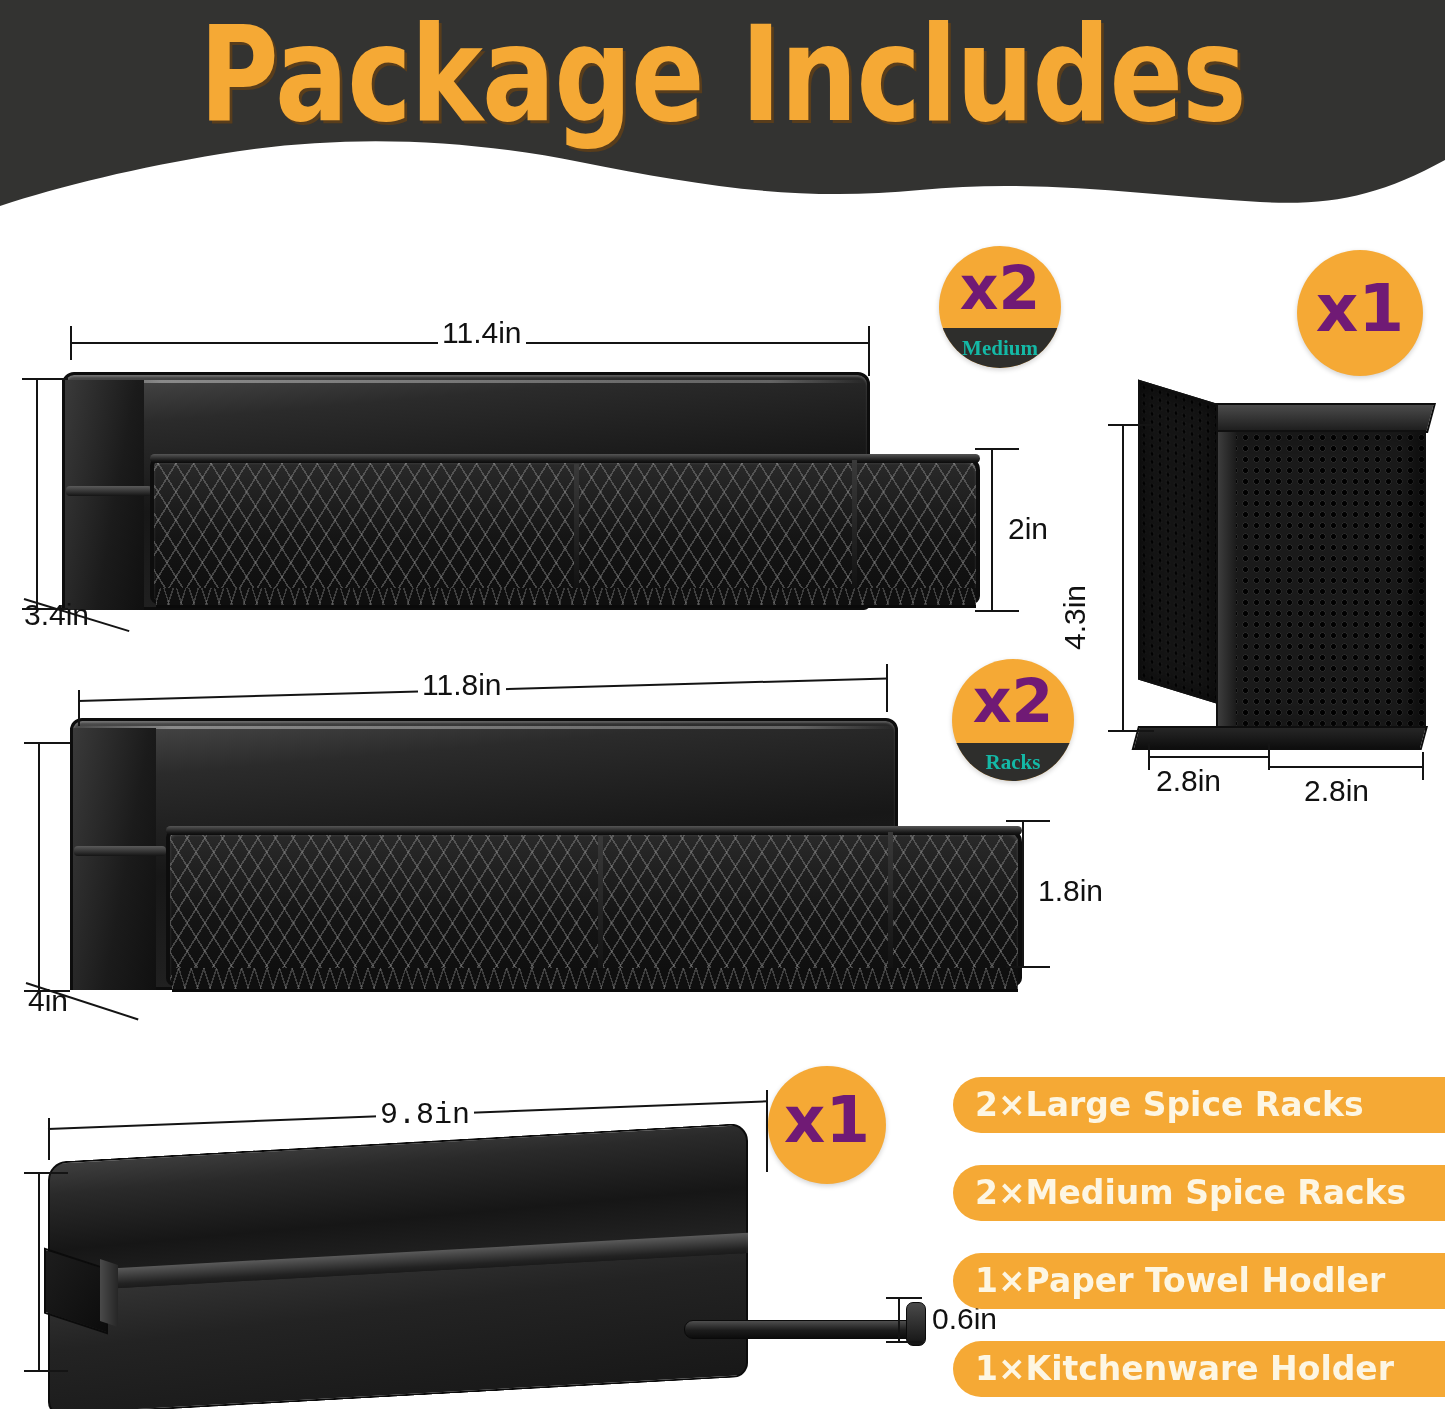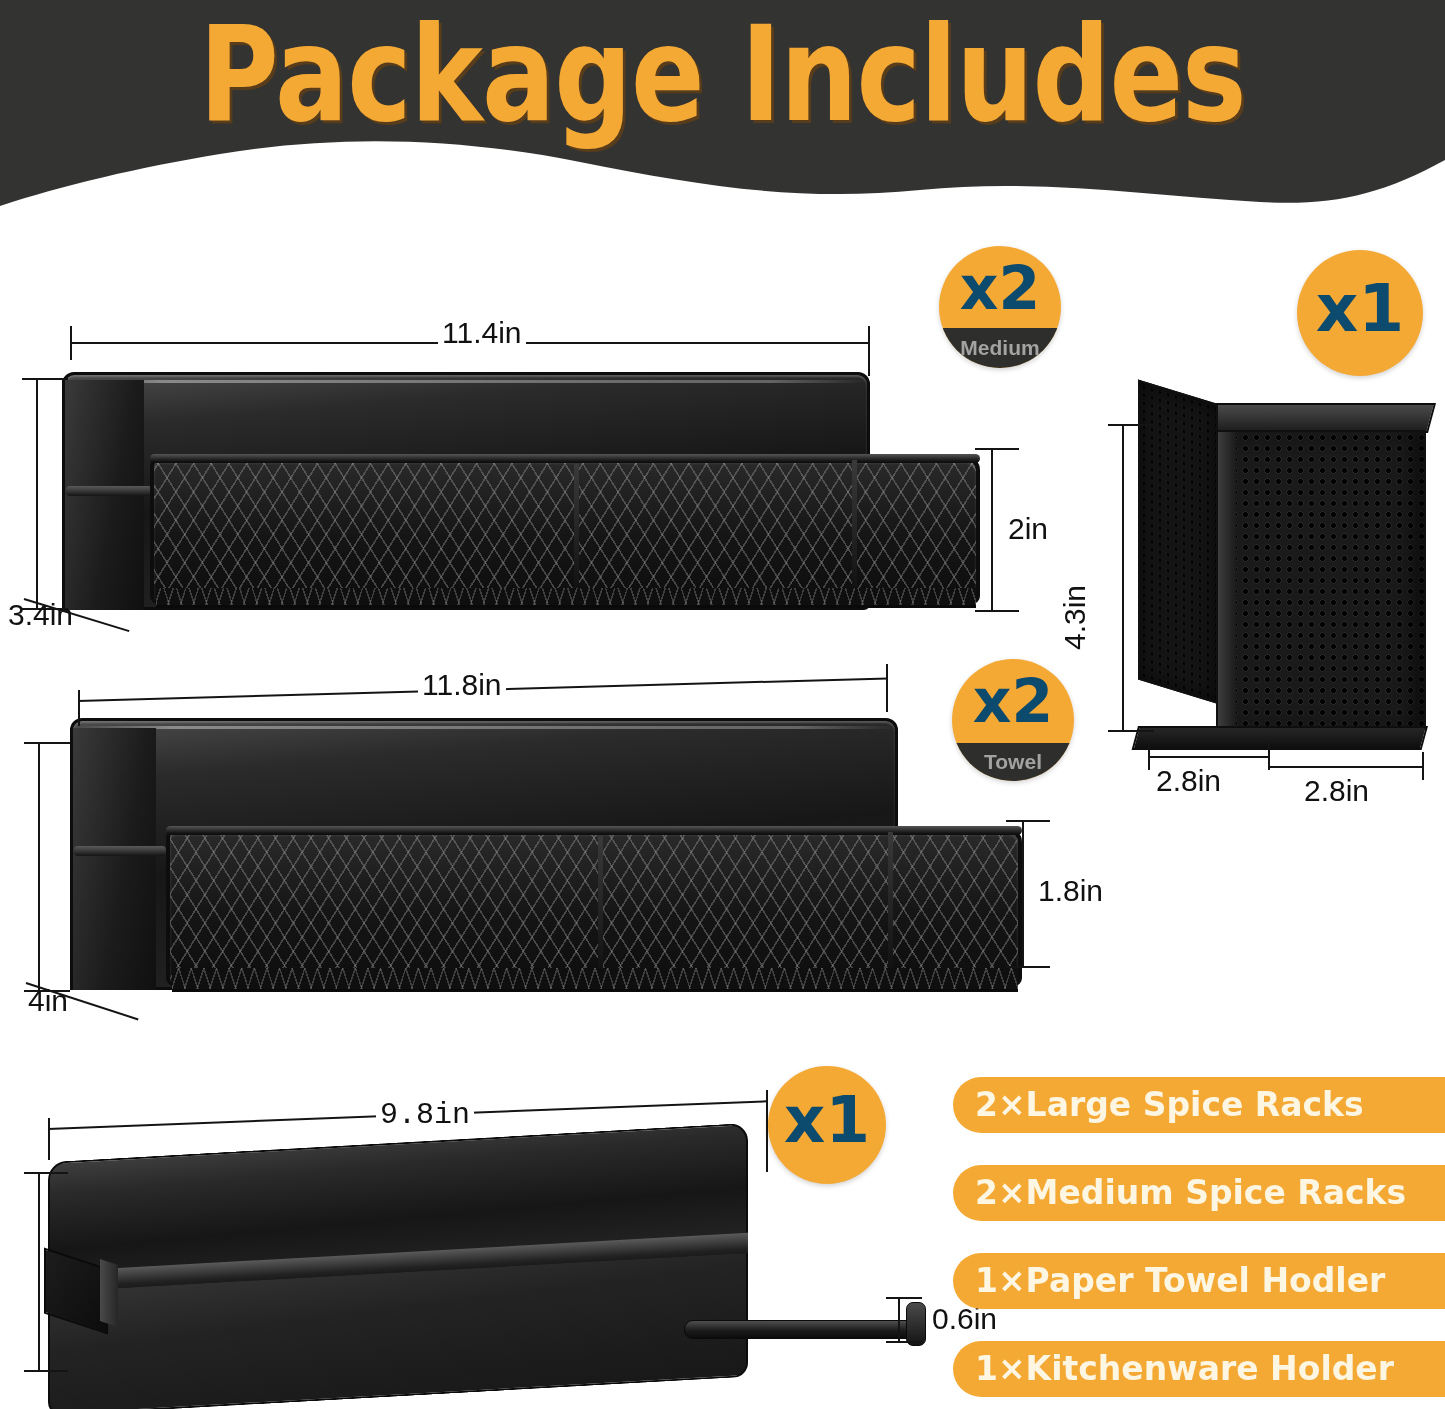--- a/index.html
+++ b/index.html
@@ -35,30 +35,30 @@
 
   
   .badge{
     position:absolute; border-radius:50%;
     overflow:hidden; z-index:20;
     background:#F5A935;
     box-shadow:0 2px 5px rgba(0,0,0,0.18);
   }
   .badge .bnum{
     position:absolute; left:0; width:100%;
-    text-align:center; color:#0c4a6e;
+    text-align:center; color:#701a75;
     font-family:"DejaVu Sans", sans-serif;
     font-weight:bold;
     line-height:1;
   }
   .badge .bsub{
     position:absolute; left:0; bottom:0; width:100%;
-    background:#2E2E2C; color:#a3a3a3;
+    background:#2E2E2C; color:#14b8a6;
     text-align:center;
-    font-family:Liberation Sans, sans-serif;
+    font-family:Liberation Serif, serif;
     font-weight:bold;
   }
   .badge .bsub span{ display:block; }
 
   
   #badge-medium{ left:939px; top:246px; width:122px; height:122px; }
   #badge-medium .bnum{ top:12px; font-size:60px; }
   #badge-medium .bsub{ height:40px; line-height:40px; font-size:21px; }
 
   
@@ -256,21 +256,21 @@
 <div class="badge" id="badge-medium">
   <div class="bnum">x2</div>
   <div class="bsub">
     <span>Medium</span>
   </div>
 </div>
 
 <div class="badge" id="badge-large">
   <div class="bnum">x2</div>
   <div class="bsub">
-    <span>Towel</span>
+    <span>Racks</span>
   </div>
 </div>
 
 <div class="badge" id="badge-holder">
   <div class="bnum">x1</div>
 </div>
 
 <div class="badge" id="badge-towel">
   <div class="bnum">x1</div>
 </div>
@@ -290,21 +290,21 @@
 <div class="dimline dim-v" style="left:70px;  top:326px; height:34px;"></div>
 <div class="dimline dim-v" style="left:868px; top:326px; height:50px;"></div>
 <div class="dimlabel" style="left:438px; top:316px;">11.4in</div>
 
 <div class="dimline dim-v" style="left:36px; top:378px; height:232px;"></div>
 <div class="dimline dim-h" style="left:22px; top:378px; width:46px;"></div>
 <div class="dimline dim-h" style="left:22px; top:608px; width:46px;"></div>
 <div class="dimlabel vert nobg" style="left:4px; top:470px;">3in</div>
 
 <div class="dimline dim-h" style="left:24px; top:598px; width:110px; transform:rotate(17deg); transform-origin:left center;"></div>
-<div class="dimlabel nobg" style="left:4px; top:598px;">3.4in</div>
+<div class="dimlabel nobg" style="left:20px; top:598px;">3.4in</div>
 
 <div class="dimline dim-v" style="left:991px; top:448px; height:164px;"></div>
 <div class="dimline dim-h" style="left:975px; top:448px; width:44px;"></div>
 <div class="dimline dim-h" style="left:975px; top:610px; width:44px;"></div>
 <div class="dimlabel nobg" style="left:1004px; top:512px;">2in</div>
 
 <div class="rack" id="rack-large" style="left:70px; top:718px; width:960px; height:290px;">
   <div class="backplate" style="left:0px; top:0px; width:828px; height:272px;"></div>
   <div class="leftface" style="left:0px; top:10px; width:86px; height:262px;"></div>
   <div class="sidehook" style="left:4px; top:128px; width:92px;"></div>

